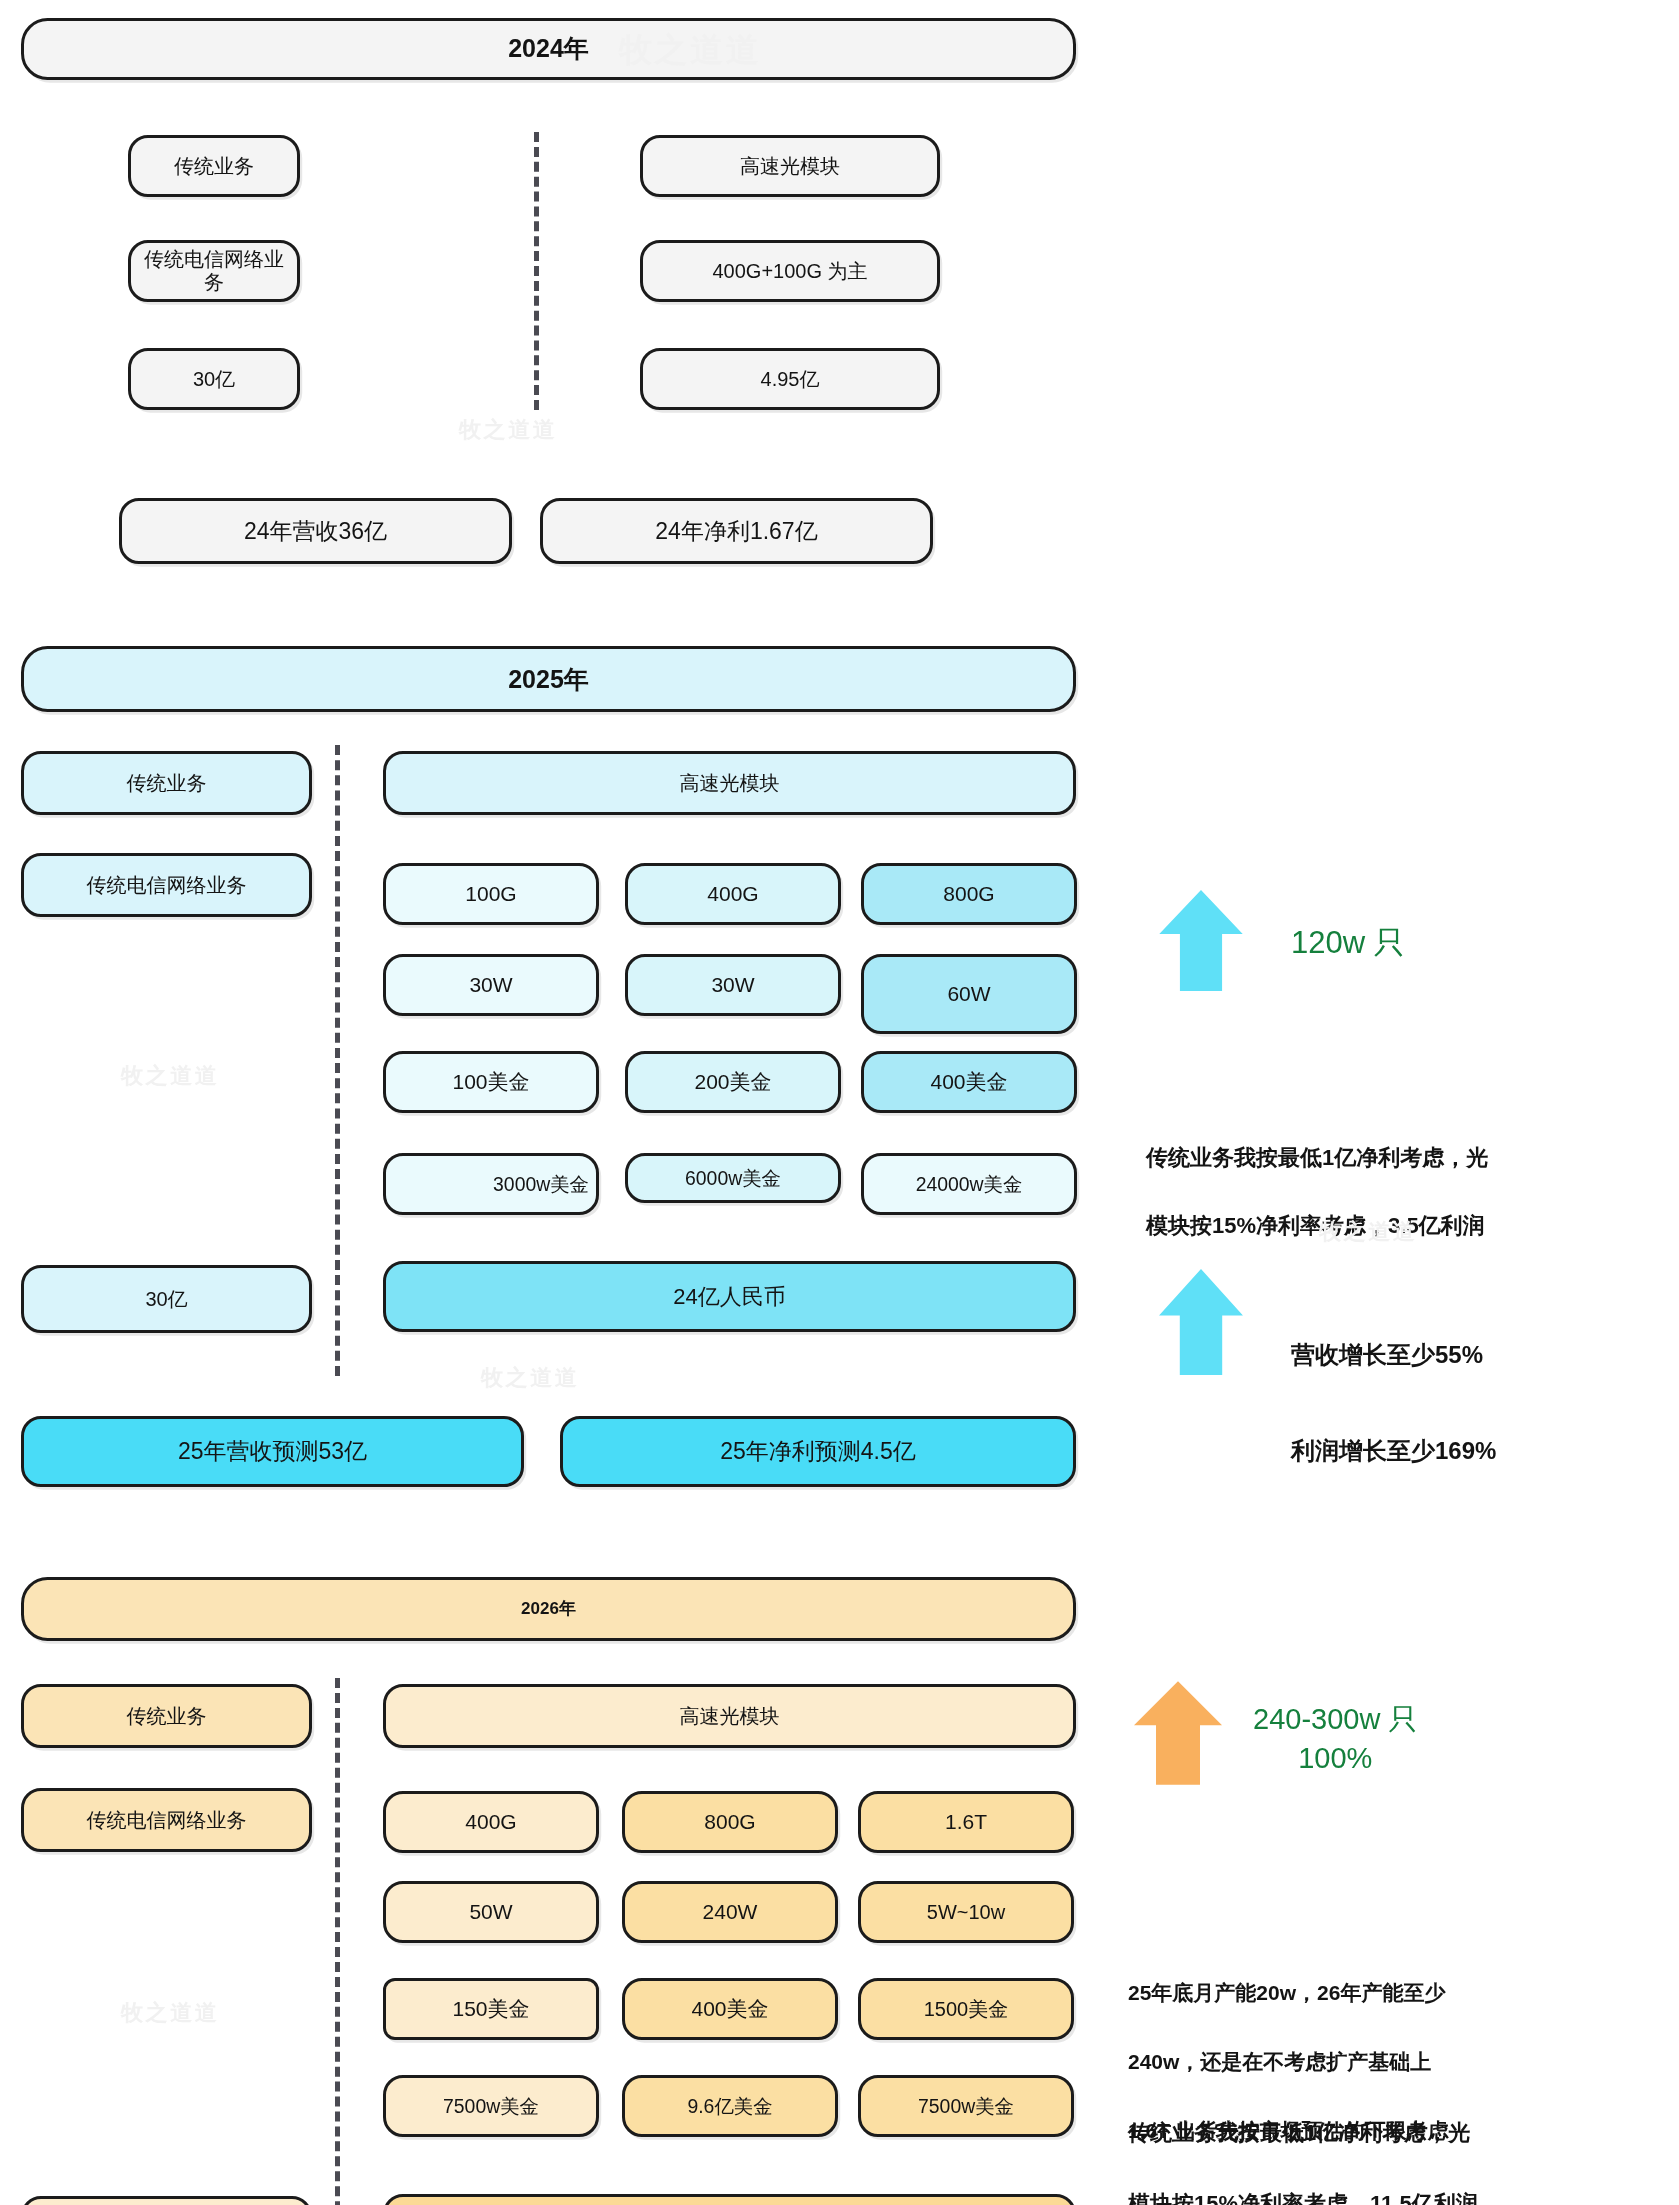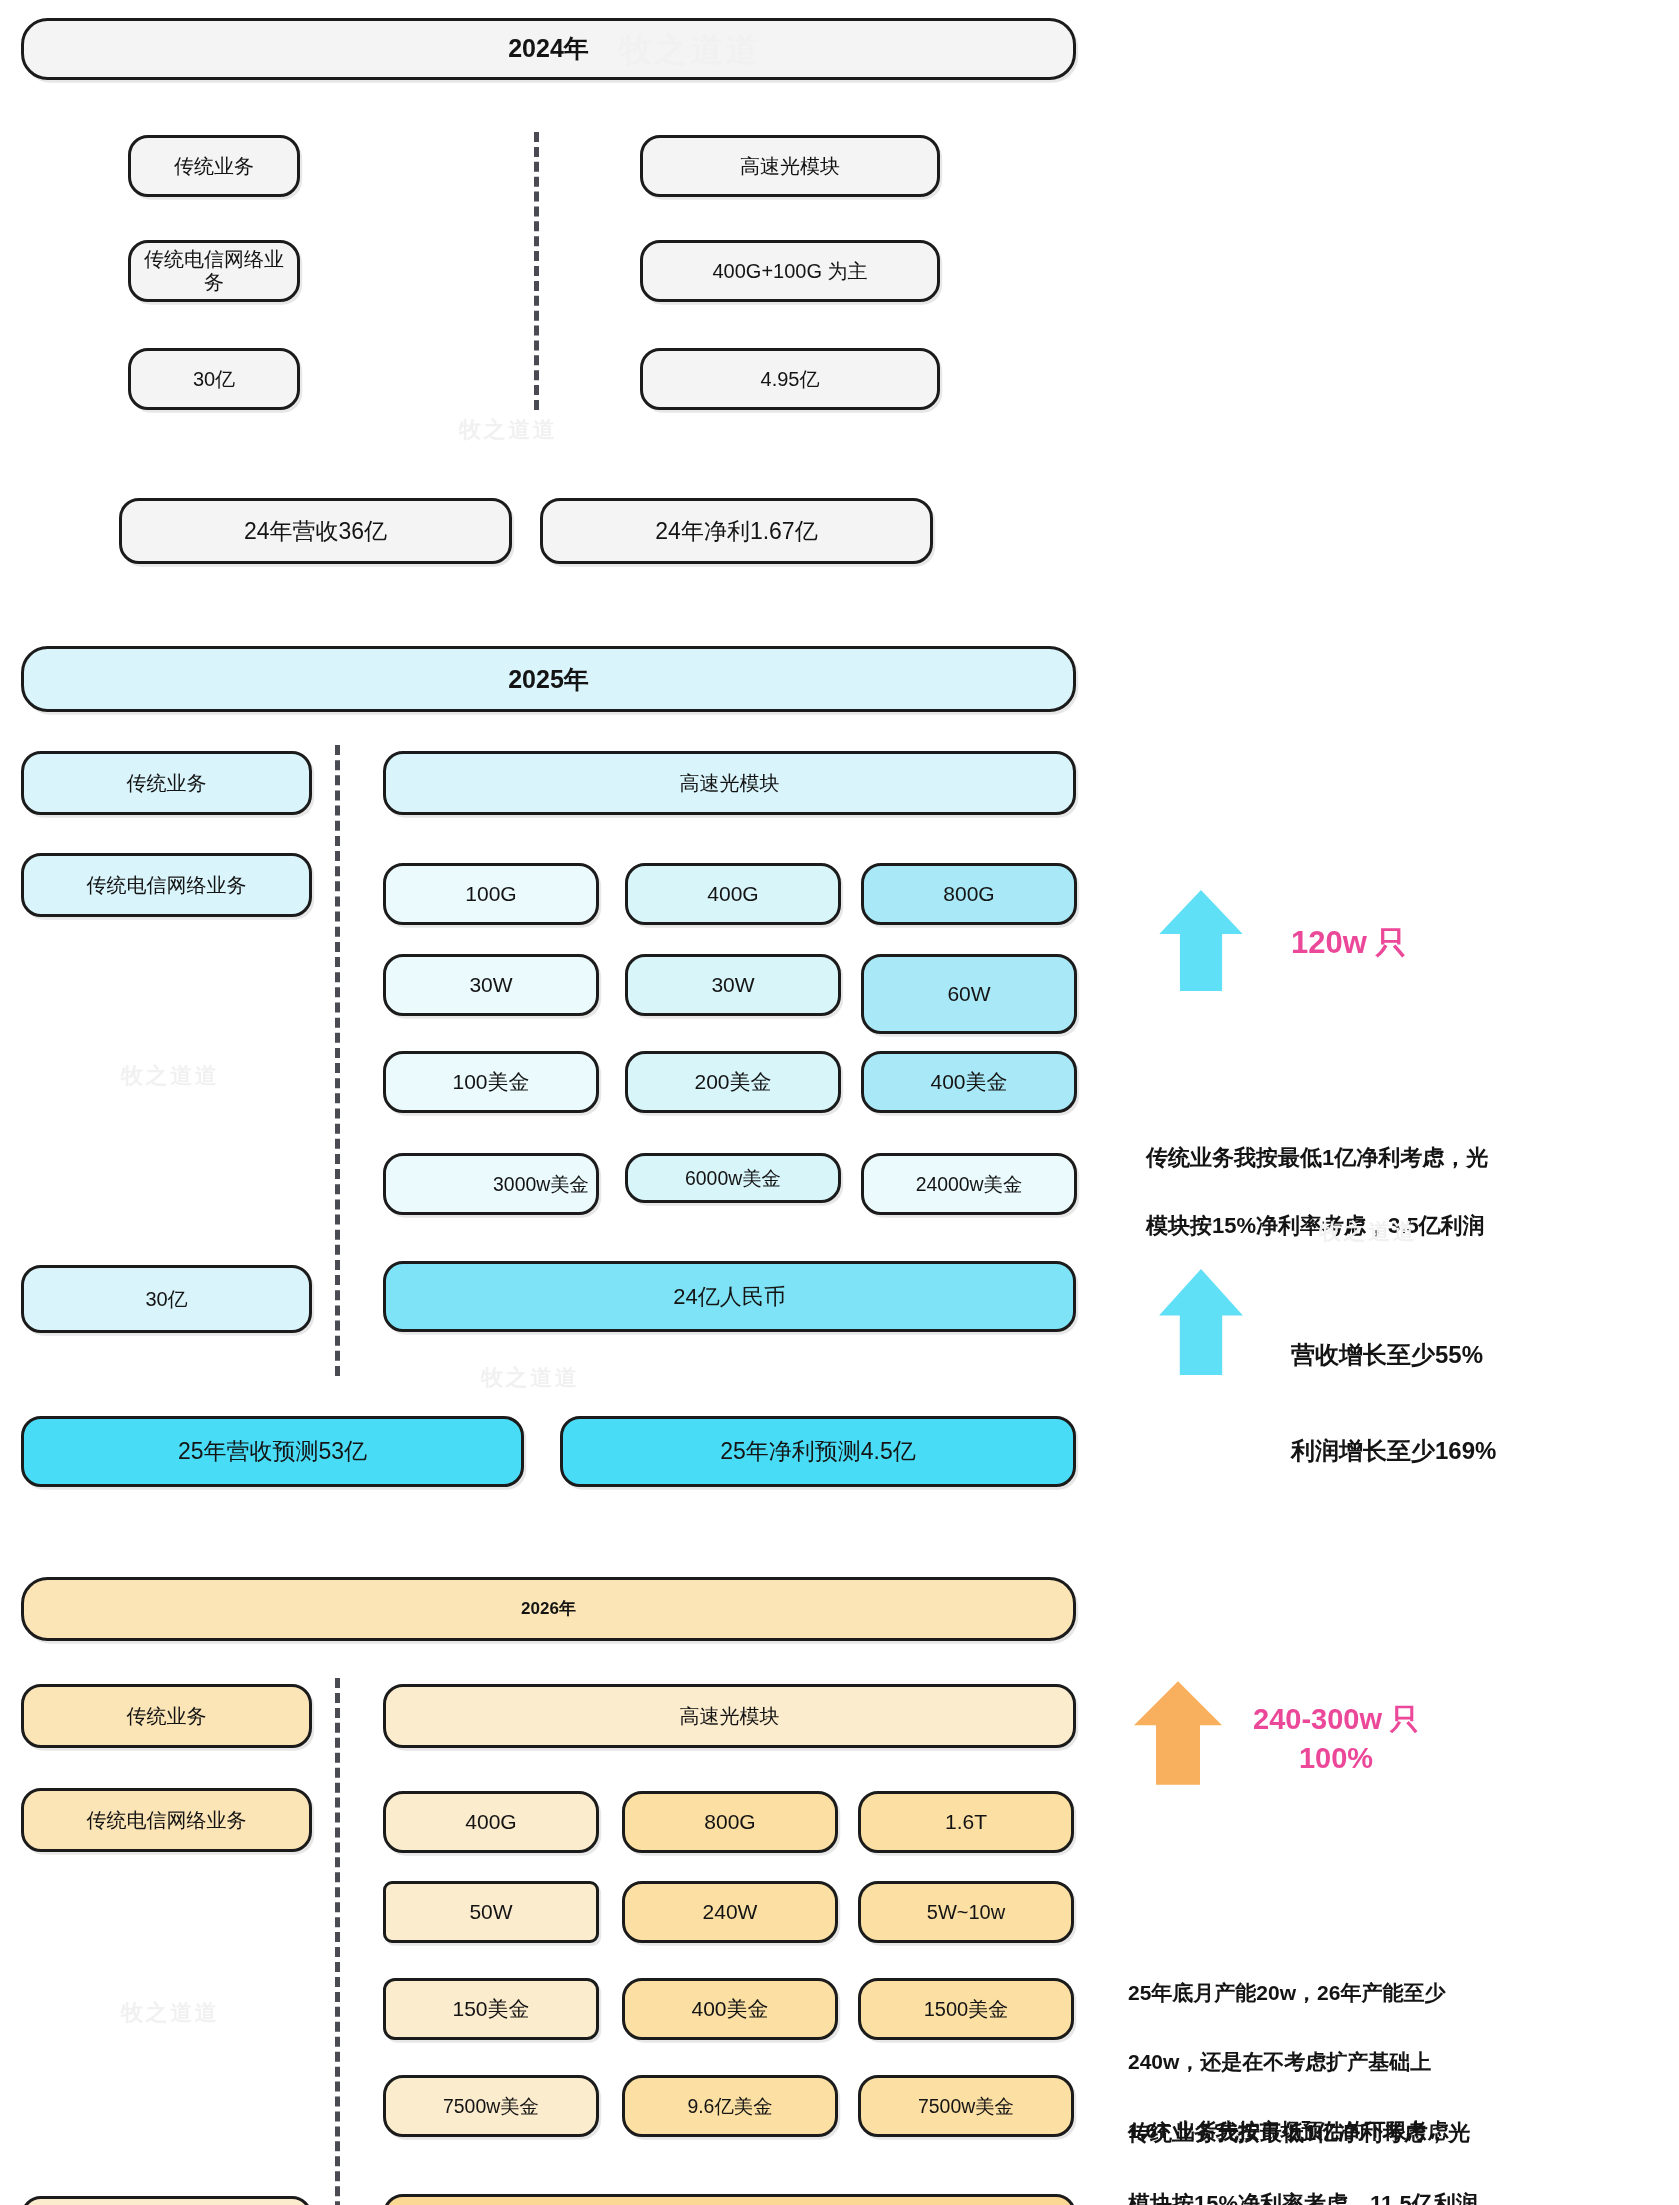--- a/index.html
+++ b/index.html
@@ -47,22 +47,22 @@
   
   .note {
     position: absolute;
     color: #141414;
     font-weight: bold;
     white-space: pre-line;
     line-height: 1.55;
   }
   .bignote {
     position: absolute;
-    color: #ec4899;
-    font-weight: bold;
+    color: #15803d;
+    font-weight: normal;
     line-height: 1.35;
   }
 
   
   .wm {
     position: absolute;
     color: #f1f1f1;
     font-weight: bold;
     letter-spacing: 2.6px;
     user-select: none;
@@ -243,21 +243,21 @@
     <div class="box" style="left:383px; top:1791px; width:216px; height:62px; background:#fcecce; font-size:21px;">
       <span>400G</span>
     </div>
     <div class="box" style="left:622px; top:1791px; width:216px; height:62px; background:#fbdfa3; font-size:21px;">
       <span>800G</span>
     </div>
     <div class="box" style="left:858px; top:1791px; width:216px; height:62px; background:#fbdfa3; font-size:21px;">
       <span>1.6T</span>
     </div>
 
-    <div class="box" style="left:383px; top:1881px; width:216px; height:62px; background:#fcecce; font-size:21px;border-radius:9px;">
+    <div class="box" style="left:383px; top:1881px; width:216px; height:62px; background:#fcecce; font-size:21px;">
       <span>50W</span>
     </div>
     <div class="box" style="left:622px; top:1881px; width:216px; height:62px; background:#fbdfa3; font-size:21px;">
       <span>240W</span>
     </div>
     <div class="box" style="left:858px; top:1881px; width:216px; height:62px; background:#fbdfa3; font-size:20px;">
       <span>5W~10w</span>
     </div>
 
     <div class="box" style="left:383px; top:1978px; width:216px; height:62px; background:#fcecce; font-size:21px;border-radius:12px;">

